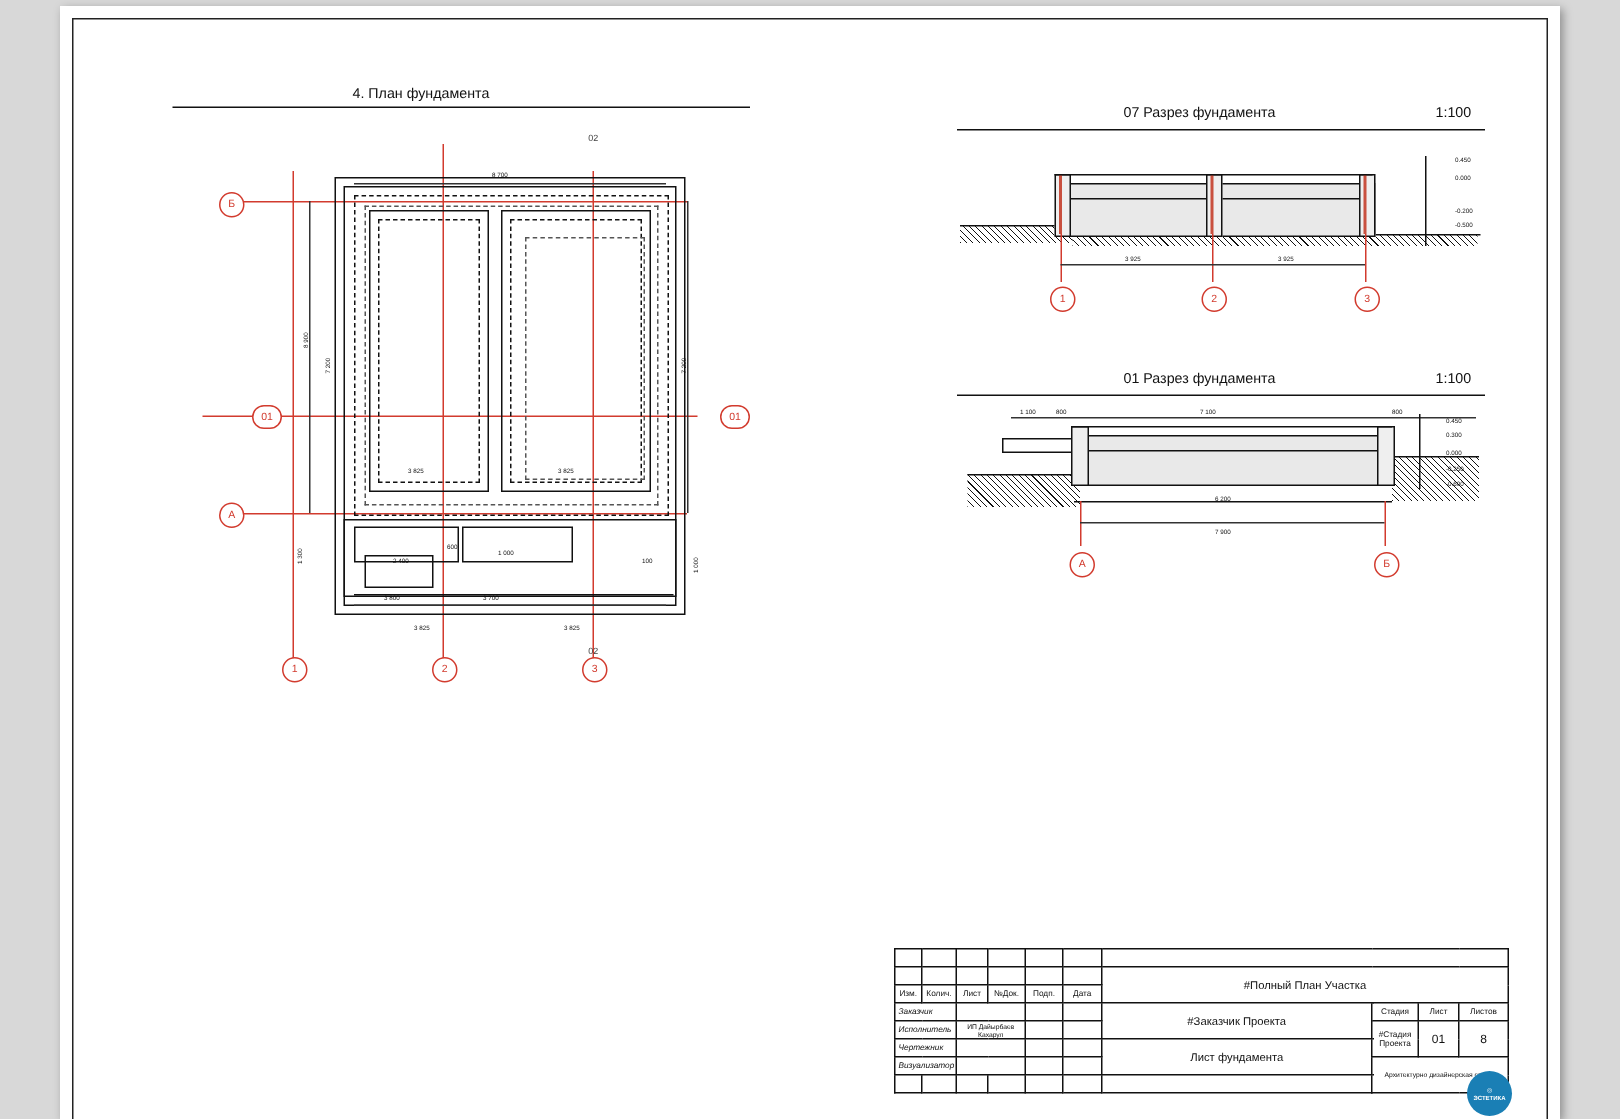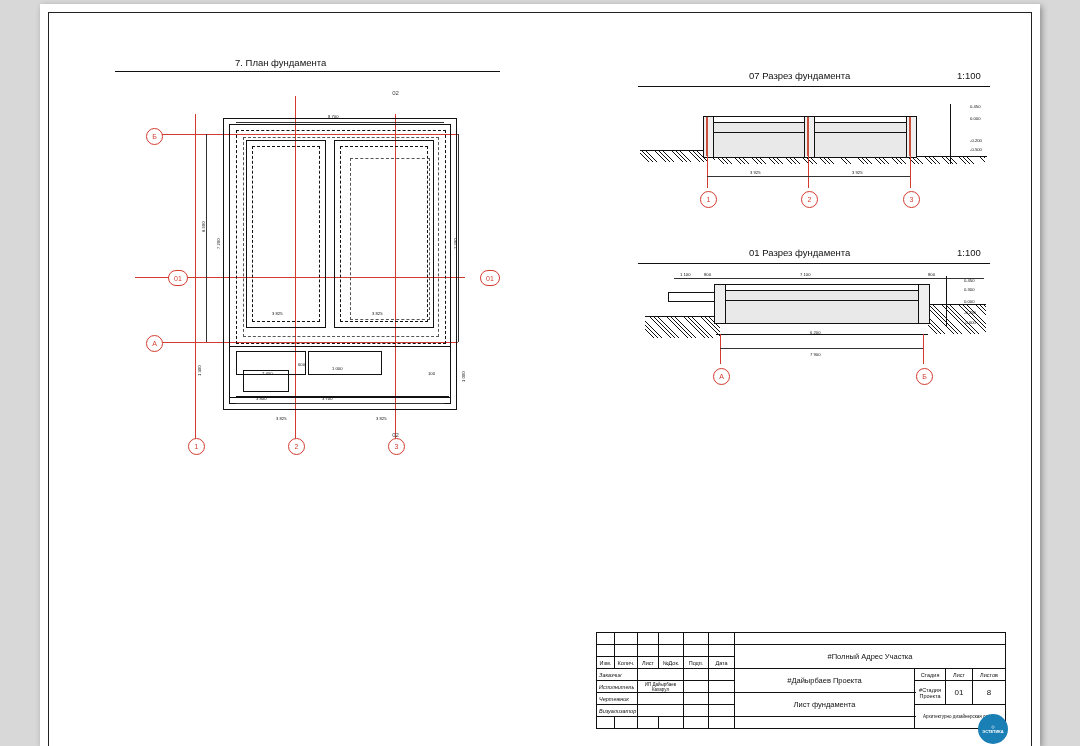--- a/index.html
+++ b/index.html
@@ -29,21 +29,21 @@
   .logo{position:absolute;width:30px;height:30px;border-radius:50%;background:#1a7fb5;color:#fff;font-size:4px;display:flex;align-items:center;justify-content:center;flex-direction:column;}
   .logo b{font-size:4px;}
 </style>
 </head>
 <body>
 
 <div id="sheet">
   <div id="paper">
     <div id="frame"></div>
 
-    <div class="ttl" style="left:195px;top:53px;">7. План фундамента</div>
+    <div class="ttl" style="left:195px;top:53px;">4. План фундамента</div>
     <div class="hline" style="left:75px;top:67px;width:385px;"></div>
 
     <div class="axline h" style="left:108px;top:130px;width:310px;"></div>
     <div class="axline h" style="left:108px;top:338px;width:310px;"></div>
     <div class="axline v" style="left:155px;top:110px;height:335px;"></div>
     <div class="axline v" style="left:255px;top:92px;height:353px;"></div>
     <div class="axline v" style="left:355px;top:110px;height:335px;"></div>
     <div class="axline h" style="left:95px;top:273px;width:330px;"></div>
 
     <div class="bub" style="left:106px;top:124px;">Б</div>
@@ -186,36 +186,36 @@
         <td style="width:25px;"></td>
         <td colspan="5"></td>
       </tr>
       <tr>
         <td></td>
             <td></td>
             <td></td>
         <td></td>
             <td></td>
             <td></td>
-        <td colspan="5" rowspan="2" style="font-size:7.5px;">#Полный Адрес Участка</td>
+        <td colspan="5" rowspan="2" style="font-size:7.5px;">#Полный План Участка</td>
       </tr>
       <tr>
         <td>Изм.</td>
         <td>Колич.</td>
         <td>Лист</td>
         <td>№Док.</td>
         <td>Подп.</td>
         <td>Дата</td>
       </tr>
       <tr>
         <td colspan="2" class="cellL">Заказчик</td>
         <td colspan="2"></td>
         <td></td>
         <td></td>
-        <td colspan="2" rowspan="2" style="font-size:7.5px;">#Дайырбаев Проекта</td>
+        <td colspan="2" rowspan="2" style="font-size:7.5px;">#Заказчик Проекта</td>
         <td style="width:30px;">Стадия</td>
         <td style="width:26px;">Лист</td>
         <td style="width:32px;">Листов</td>
       </tr>
       <tr>
         <td colspan="2" class="cellL">Исполнитель</td>
         <td colspan="2" style="font-size:4.5px;">ИП Дайырбаев Кахарул</td>
         <td></td>
         <td></td>
         <td rowspan="2">#Стадия Проекта</td>

